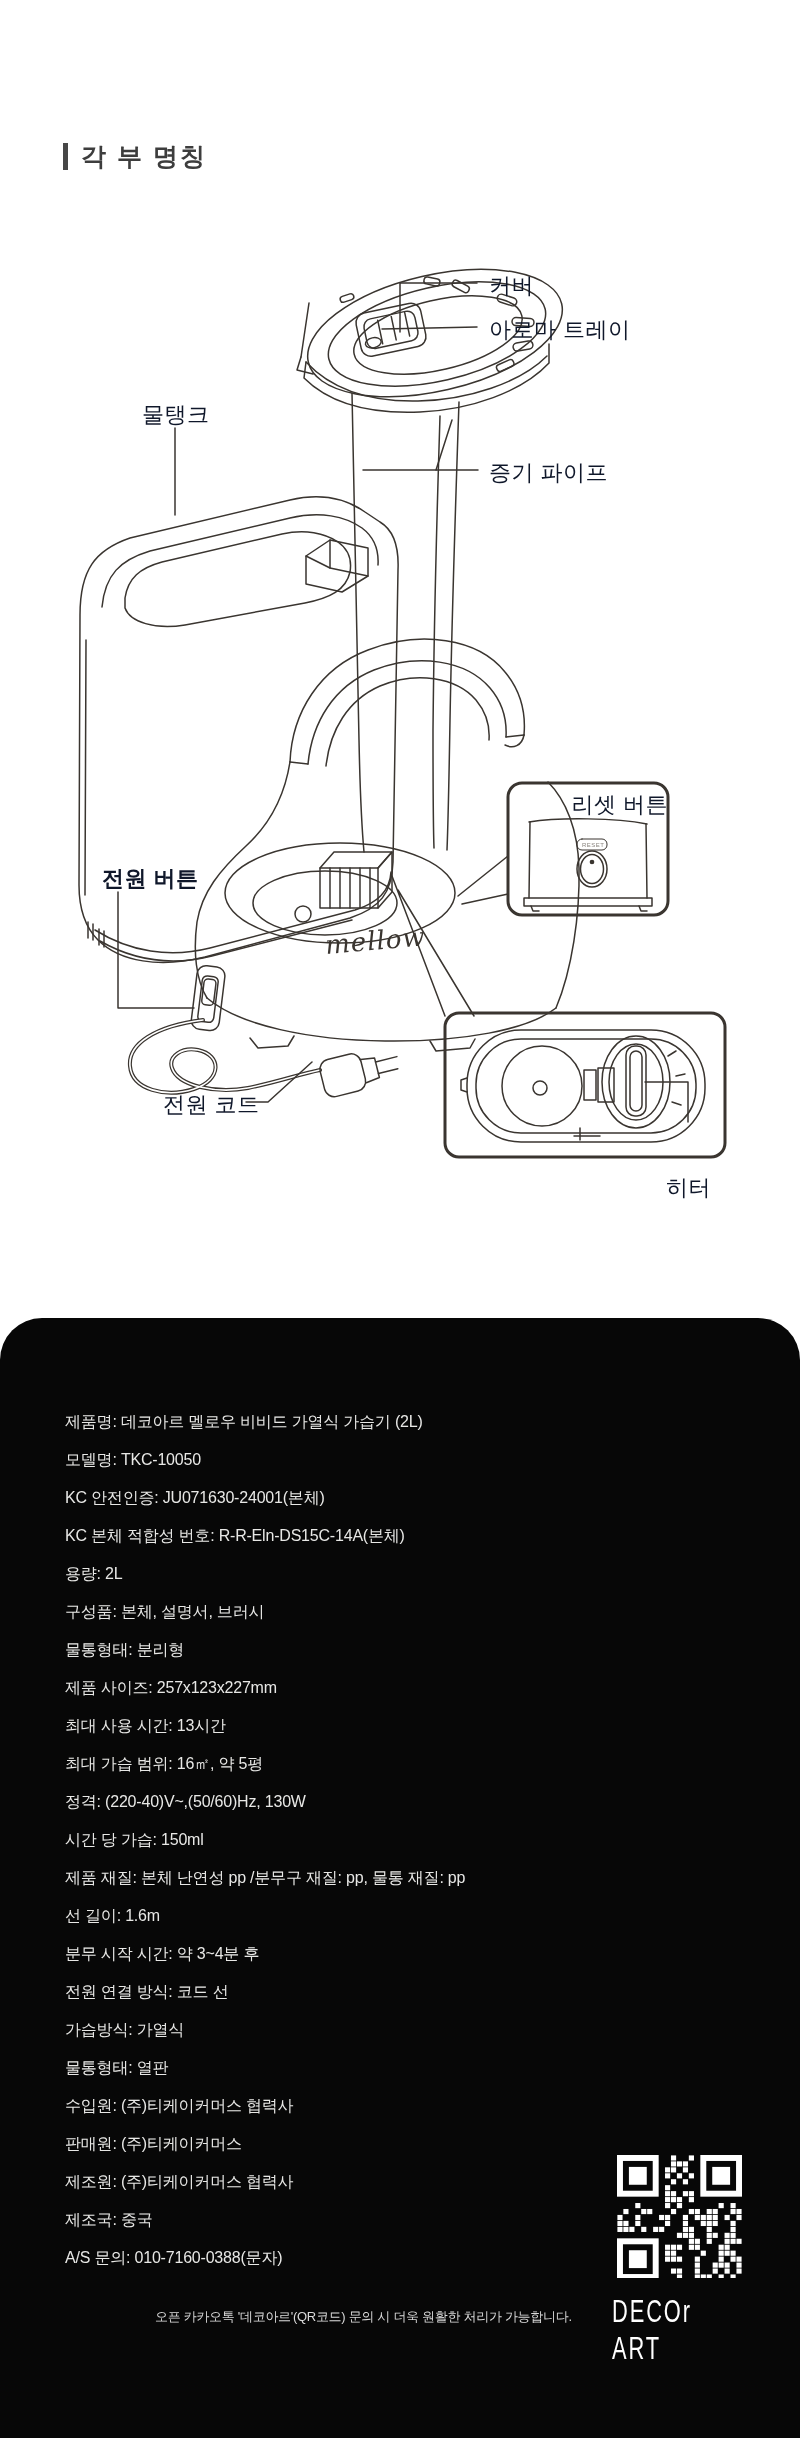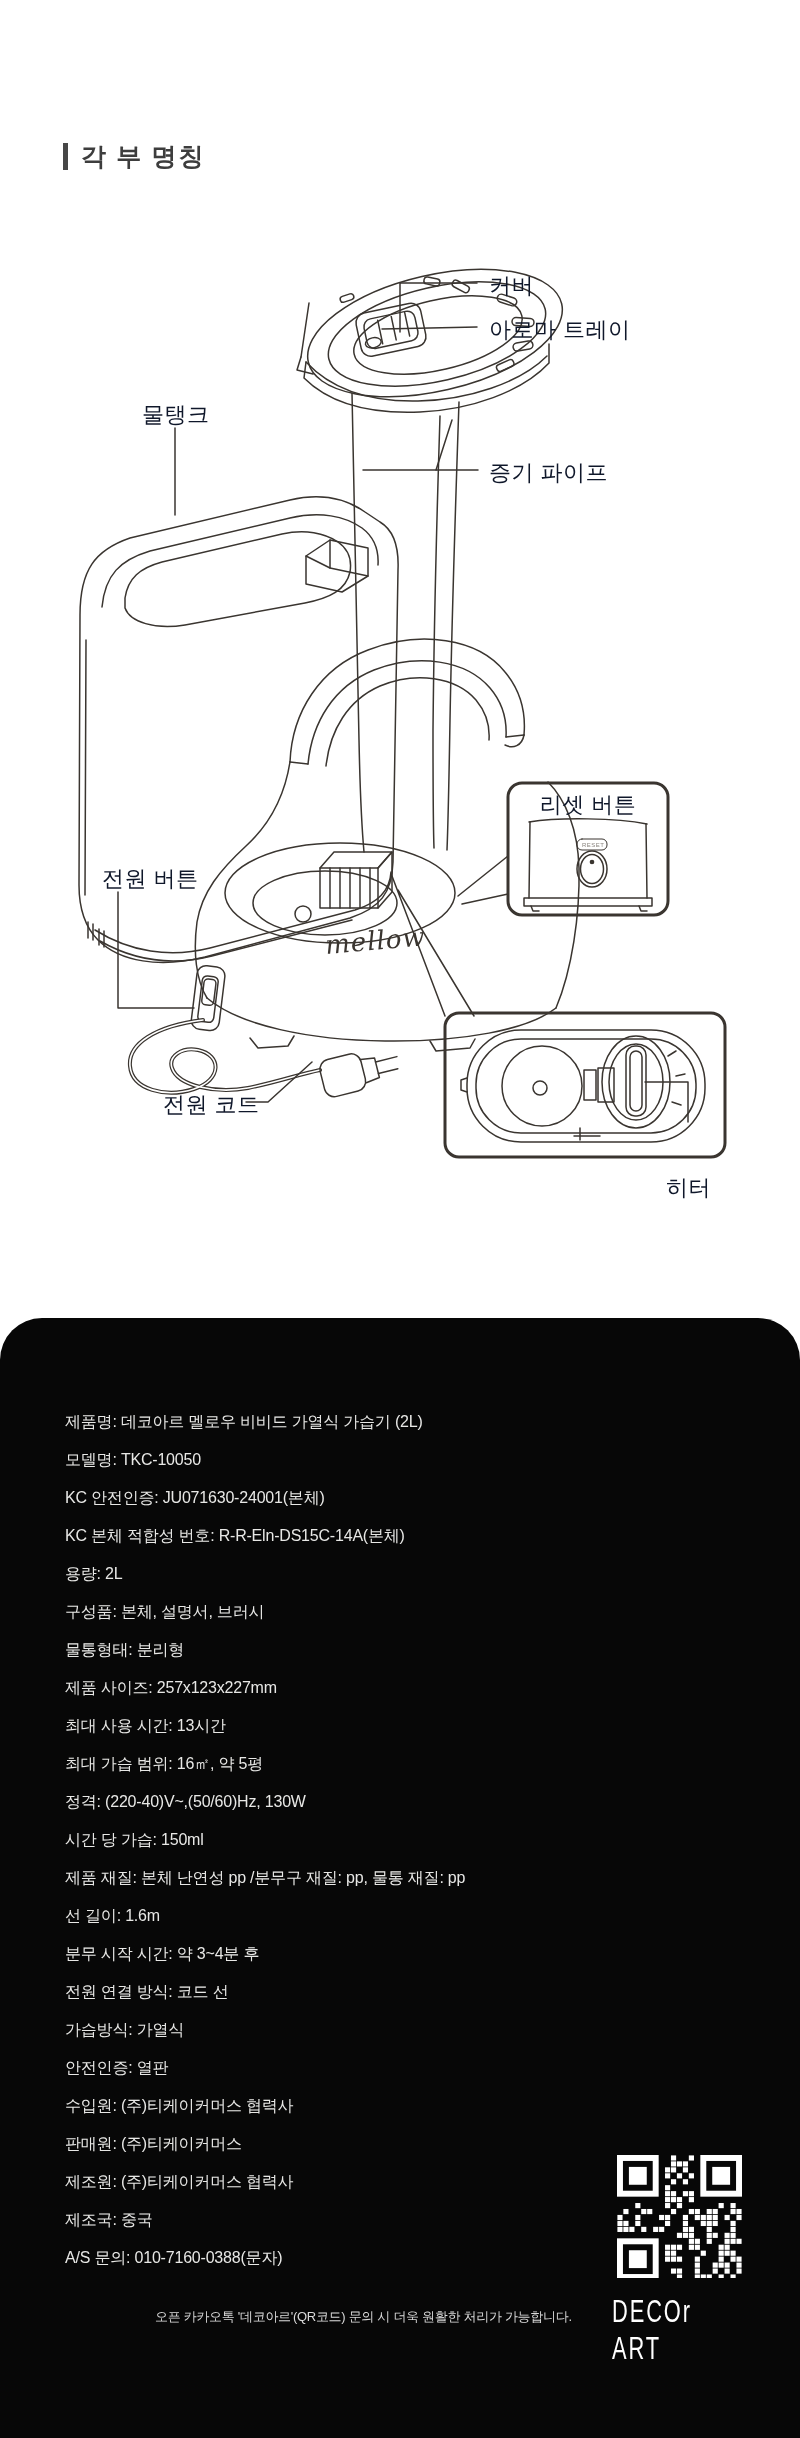--- a/index.html
+++ b/index.html
@@ -1,24 +1,24 @@
 <!DOCTYPE html>
 <html><head>
 <meta charset="utf-8">
 <style>
   html,body{margin:0;padding:0;background:#ffffff;}
   #page{position:relative;width:800px;height:2438px;background:#ffffff;overflow:hidden;
         font-family:"Liberation Sans","DejaVu Sans",sans-serif;}
   
-  .title-row{position:absolute;left:63px;top:140px;display:flex;align-items:center;font-family:Liberation Serif, serif;}
+  .title-row{position:absolute;left:63px;top:140px;display:flex;align-items:center;}
   .title-bar{width:5px;height:27px;background:#474747;margin-right:13px;}
   .title-text{font-size:25px;font-weight:700;color:#3d3d3d;letter-spacing:2px;}
   svg.diagram{position:absolute;left:0;top:0;}
   .dlabel{position:absolute;font-size:22px;color:#0f172a;white-space:nowrap;letter-spacing:0.5px;}
-  .dlabel.center{text-align:center;}
+  .dlabel.center{text-align:right;}
   
   .spec-panel{position:absolute;left:0;top:1318px;width:800px;height:1120px;background:#070707;
               border-radius:42px 42px 0 0;}
   .spec-lines{position:absolute;left:65px;top:1403px;width:660px;}
   .spec-line{height:38px;line-height:38px;font-size:16px;color:#e8e8e6;letter-spacing:-0.2px;white-space:nowrap;}
   .footnote{position:absolute;left:155px;top:2308px;font-size:13px;color:#dadada;letter-spacing:-0.3px;}
   .qr-wrap{position:absolute;left:617px;top:2155px;width:125px;height:123px;}
   .brand-logo{position:absolute;left:612px;top:2294px;width:140px;text-align:left;color:#ffffff;
               font-size:23px;letter-spacing:2px;transform:scaleY(1.35) scaleX(0.95);transform-origin:left top;
               font-weight:400;}
@@ -174,21 +174,21 @@
       <path d="M580,1128 L580,1140 M574,1136 L600,1136"></path>
       <path d="M668,1056 l8,-5 M676,1076 l9,-2 M672,1102 l9,3"></path>
     </g>
   </svg>
 
   <div class="dlabel" style="left:489px;top:271px;">커버</div>
   <div class="dlabel" style="left:489px;top:315px;">아로마 트레이</div>
   <div class="dlabel" style="left:142px;top:400px;">물탱크</div>
   <div class="dlabel" style="left:489px;top:458px;">증기 파이프</div>
   <div class="dlabel center" style="left:508px;top:790px;width:160px;">리셋 버튼</div>
-  <div class="dlabel" style="left:102px;top:864px;">전원 버튼</div>
+  <div class="dlabel" style="left:102px;top:864px;font-weight:bold;">전원 버튼</div>
   <div class="dlabel" style="left:163px;top:1090px;">전원 코드</div>
   <div class="dlabel" style="left:666px;top:1126px;margin-top:47px;">히터</div>
 
   <div class="spec-panel">
     <div class="spec-lines" style="position:absolute;left:65px;top:85px;top:0;"></div>
   </div>
   <div class="spec-lines" id="spec-lines">
       <div class="spec-line">제품명: 데코아르 멜로우 비비드 가열식 가습기 (2L)</div>
       <div class="spec-line">모델명: TKC-10050</div>
       <div class="spec-line">KC 안전인증: JU071630-24001(본체)</div>
@@ -199,21 +199,21 @@
       <div class="spec-line">제품 사이즈: 257x123x227mm</div>
       <div class="spec-line">최대 사용 시간: 13시간</div>
       <div class="spec-line">최대 가습 범위: 16㎡, 약 5평</div>
       <div class="spec-line">정격: (220-40)V~,(50/60)Hz, 130W</div>
       <div class="spec-line">시간 당 가습: 150ml</div>
       <div class="spec-line">제품 재질: 본체 난연성 pp /분무구 재질: pp, 물통 재질: pp</div>
       <div class="spec-line">선 길이: 1.6m</div>
       <div class="spec-line">분무 시작 시간: 약 3~4분 후</div>
       <div class="spec-line">전원 연결 방식: 코드 선</div>
       <div class="spec-line">가습방식: 가열식</div>
-      <div class="spec-line">안전인증: 열판</div>
+      <div class="spec-line">물통형태: 열판</div>
       <div class="spec-line">수입원: (주)티케이커머스 협력사</div>
       <div class="spec-line">판매원: (주)티케이커머스</div>
       <div class="spec-line">제조원: (주)티케이커머스 협력사</div>
       <div class="spec-line">제조국: 중국</div>
       <div class="spec-line">A/S 문의: 010-7160-0388(문자)</div>
     </div>
   <div class="footnote">오픈 카카오톡 '데코아르'(QR코드) 문의 시 더욱 원활한 처리가 가능합니다.</div>
 
   <div class="qr-wrap">
     <svg id="qr" width="125" height="123" viewBox="0 0 125 123">

